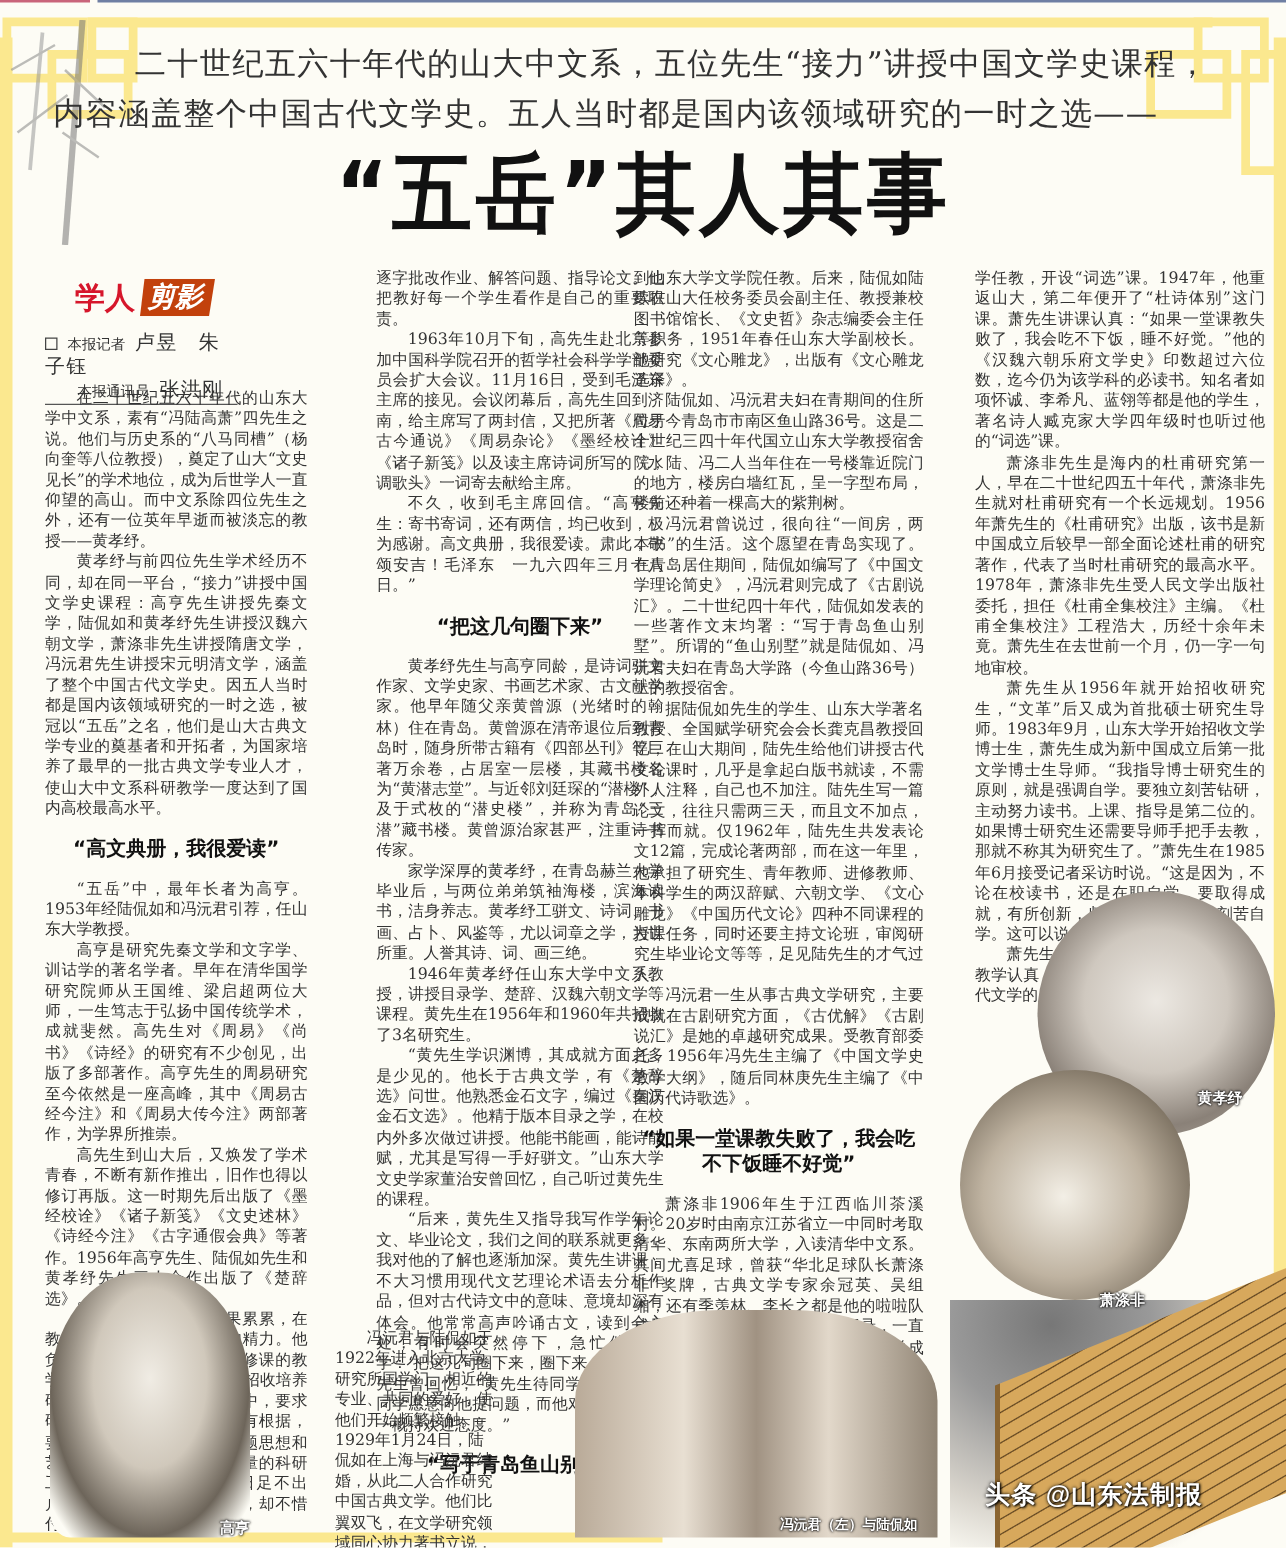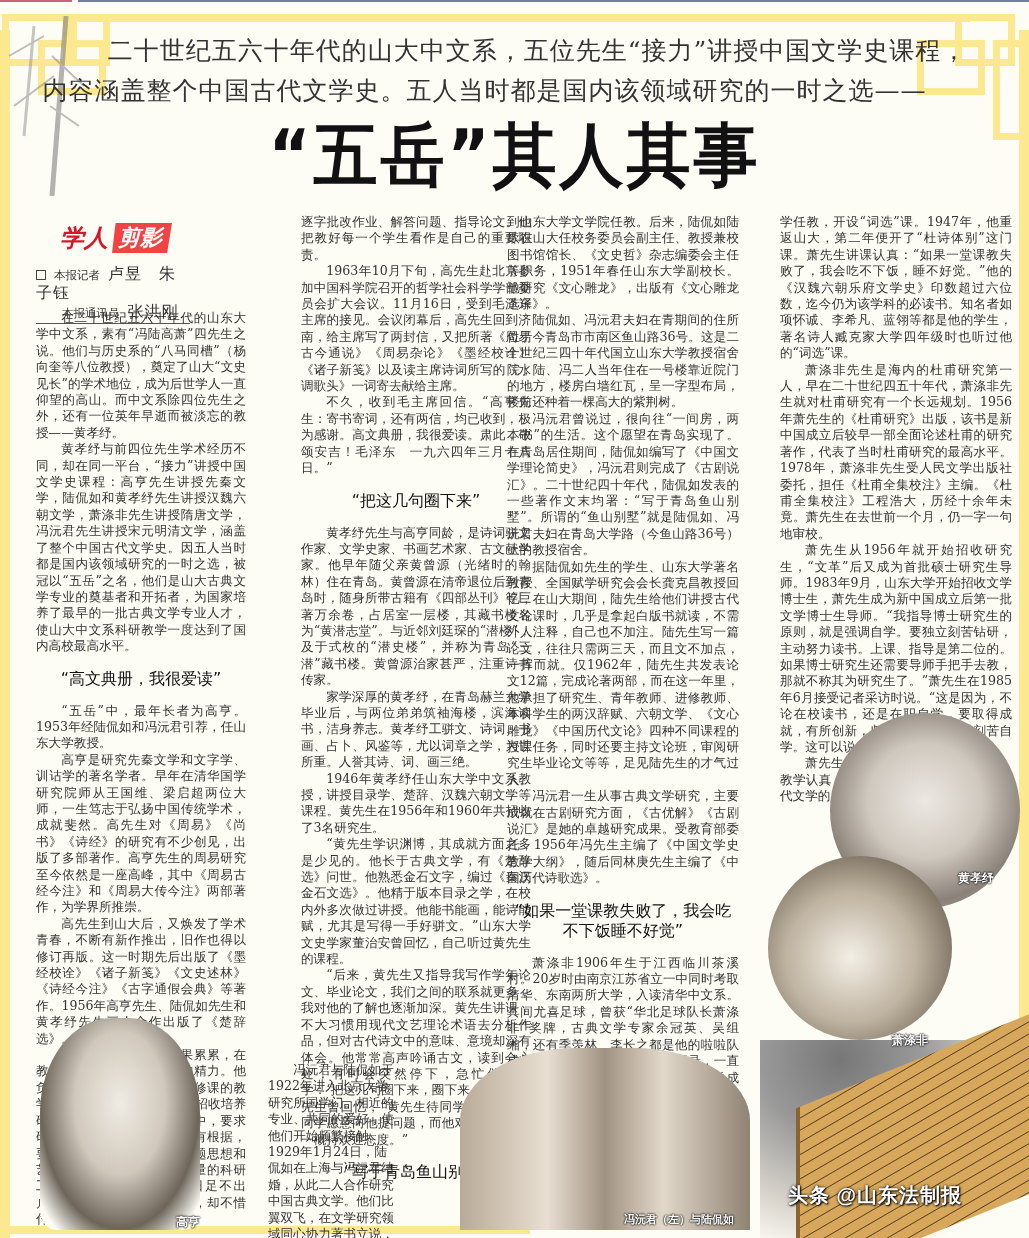--- a/index.html
+++ b/index.html
@@ -25,48 +25,48 @@
 
   .bamboo { position: absolute; left: 4px; top: 16px; width: 100px; height: 180px; opacity: .55; }
 
   .deck { position: absolute; left: 0; width: 1029px; text-align: center; color: #333; font-size: 25px; letter-spacing: 1px; }
   .deck.l1 { top: 34px; padding-left: 46px; }
   .deck.l2 { top: 74px; padding-left: 0; left: -30px; }
   .headline { position: absolute; top: 112px; left: 0; width: 1029px; text-align: center; font-family: "DejaVu Sans", sans-serif; font-weight: bold; font-size: 64px; color: #111; letter-spacing: 3px; transform: scaleY(1.08); }
 
   .col { position: absolute; font-size: 12.6px; line-height: 16.4px; color: #333; text-align: justify; }
   .col p { text-indent: 2em; }
-  .col h3 { font-family: "DejaVu Sans", sans-serif; font-weight: normal; font-size: 16px; text-align: center; color: #111; margin: 14px 0 14px; line-height: 20px; }
+  .col h3 { font-family: "DejaVu Sans", sans-serif; font-weight: bold; font-size: 16px; text-align: center; color: #111; margin: 14px 0 14px; line-height: 20px; }
   .c1 { left: 36px; top: 310px; width: 210px; }
   .c2 { left: 268px; top: 214px; width: 230px; margin-left: 33px; }
   .c3 { left: 507px; top: 214px; width: 232px; }
   .c4 { left: 780px; top: 214px; width: 232px; }
 
   .column-logo { position: absolute; left: 60px; top: 222px; display: flex; align-items: center; }
-  .column-logo .red-text { font-family: "DejaVu Sans", sans-serif; font-weight: bold; font-style: italic; color: #d6162b; font-size: 24px; }
-  .column-logo .red-box { margin-left: 4px; background: #ef4444; color: #fff; font-family: "DejaVu Sans", sans-serif; font-weight: bold; font-style: italic; font-size: 22px; padding: 0 10px 0 6px; clip-path: polygon(6% 0, 100% 0, 92% 100%, 0 100%); }
+  .column-logo .red-text { font-family: "DejaVu Sans", sans-serif; font-weight: bold; color: #d6162b; font-size: 24px; }
+  .column-logo .red-box { margin-left: 4px; background: #c2410c; color: #fff; font-family: "DejaVu Sans", sans-serif; font-weight: bold; font-style: italic; font-size: 22px; padding: 0 10px 0 6px; clip-path: polygon(6% 0, 100% 0, 92% 100%, 0 100%); }
 
   .byline { position: absolute; left: 36px; top: 265px; width: 154px; font-size: 11.5px; color: #333; line-height: 17px; border-bottom: 1px solid #555; padding-bottom: 1px; }
   .byline .box { display: inline-block; width: 10px; height: 10px; border: 1px solid #444; margin-right: 8px; vertical-align: -1px; }
   .byline .names { font-family: "DejaVu Sans Mono", monospace; font-size: 16px; margin-left: 8px; letter-spacing: 1px; }
   .byline .indent { padding-left: 26px; }
 
   .photo { position: absolute; overflow: hidden; }
   .photo.gao { left: 40px; top: 1018px; width: 160px; height: 212px; background: radial-gradient(ellipse at 50% 40%, #f0ece4 0%, #d0c8bb 40%, #6d655a 70%, #fdfcf5 90%); border-radius: 45% 45% 10% 10%; }
   .photo.couple { left: 460px; top: 1048px; width: 290px; height: 182px; background: linear-gradient(90deg, #b9aa98 0%, #e8dfd2 30%, #a09282 50%, #e2d8ca 70%, #8f8373 100%); border-radius: 40% 40% 0 0; }
   .photo.huang { left: 830px; top: 713px; width: 190px; height: 195px; border-radius: 50%; background: radial-gradient(circle at 50% 45%, #ece8e2 0%, #cfc8bf 40%, #8a8178 70%, #b8b0a6 100%); }
   .photo.xiao { left: 768px; top: 856px; width: 184px; height: 184px; border-radius: 50%; background: radial-gradient(circle at 45% 55%, #f3efe6 0%, #bfb3a1 45%, #7d7262 75%, #d7d0c5 100%); }
   .ink { position: absolute; left: 760px; top: 1040px; width: 269px; height: 198px; background: radial-gradient(ellipse at 30% 10%, #777 0%, #999 30%, #d8d4cc 60%, transparent 80%); }
   .scroll { position: absolute; left: 796px; top: 1060px; width: 240px; height: 180px; transform: skewY(-22deg); background: repeating-linear-gradient(170deg, #d7a85c 0px, #d7a85c 10px, #5c4320 11px, #c9964c 12px); border-left: 4px solid #8a6430; }
 
   .caption { position: absolute; color: #fff; font-family: "DejaVu Sans", sans-serif; font-size: 12px; font-weight: bold; text-shadow: 0 0 2px #000, 0 0 2px #000; }
   .cap-gao { left: 176px; top: 1214px; }
   .cap-couple { left: 608px; top: 1212px; font-size: 11px; margin-left: 16px; }
   .cap-huang { left: 958px; top: 870px; }
-  .cap-xiao { left: 880px; top: 1032px; margin-left: 12px; }
+  .cap-xiao { left: 880px; top: 1032px; }
 
   .watermark { position: absolute; left: 788px; top: 1182px; color: #fff; font-family: Liberation Sans, sans-serif; font-size: 20px; font-weight: bold; text-shadow: 0 0 3px #000, 1px 1px 2px #000; letter-spacing: 1px; }
 
   .c2-lower { position: absolute; left: 268px; top: 1062px; width: 130px; font-size: 12.6px; line-height: 16.4px; color: #333; }
 </style>
 </head>
 <body>
 
 <div class="top-strip">
   <div class="pink"></div>

